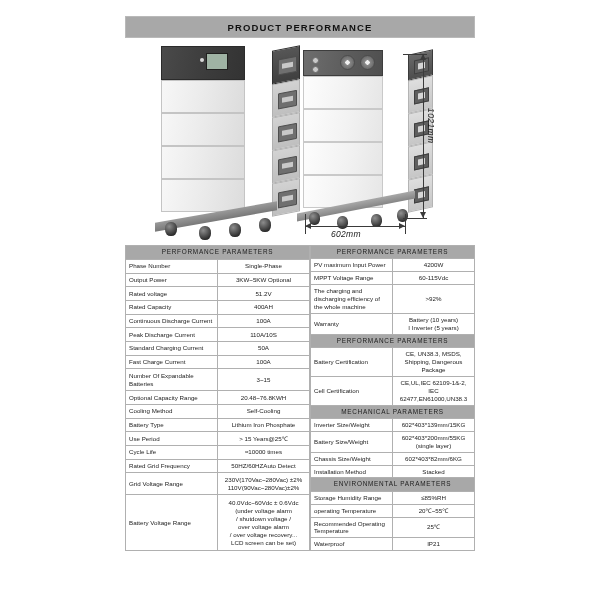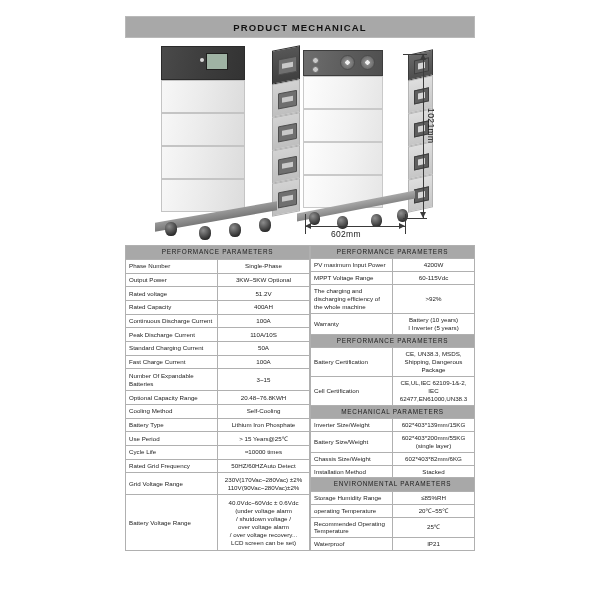--- a/index.html
+++ b/index.html
@@ -43,21 +43,21 @@
 
   
   .appearance {
     position: absolute;
     left: 125px;
     top: 40px;
     width: 350px;
     height: 200px;
   }
 
-  .unit { position: absolute; }
+  .unit { position: absolute; font-style: italic; }
 
   
   .photoA { left: 28px; top: 6px; width: 130px; height: 190px; }
 
   .stackA { position: absolute; left: 8px; top: 0; width: 112px; height: 168px; }
   .modA {
     position: absolute;
     left: 0;
     width: 84px;
     box-sizing: border-box;
@@ -326,21 +326,21 @@
   .rlbl  { width: 51%; text-align: left; padding-left: 5px; }
   .rval  { width: 49%; text-align: center; }
   .tall  { line-height: 1.35; }
 </style>
 </head>
 <body>
 
 <div class="page">
 
   <div class="banner-wrap">
-    <span class="banner-title">PRODUCT MECHANICAL</span>
+    <span class="banner-title">PRODUCT PERFORMANCE</span>
   </div>
 
   <div class="appearance">
 
     <div class="unit photoA">
       <div class="stackA">
         <div class="modA inv" style="top:0;height:34px;">
           <div class="btnA"></div>
           <div class="screenA"></div>
         </div>

